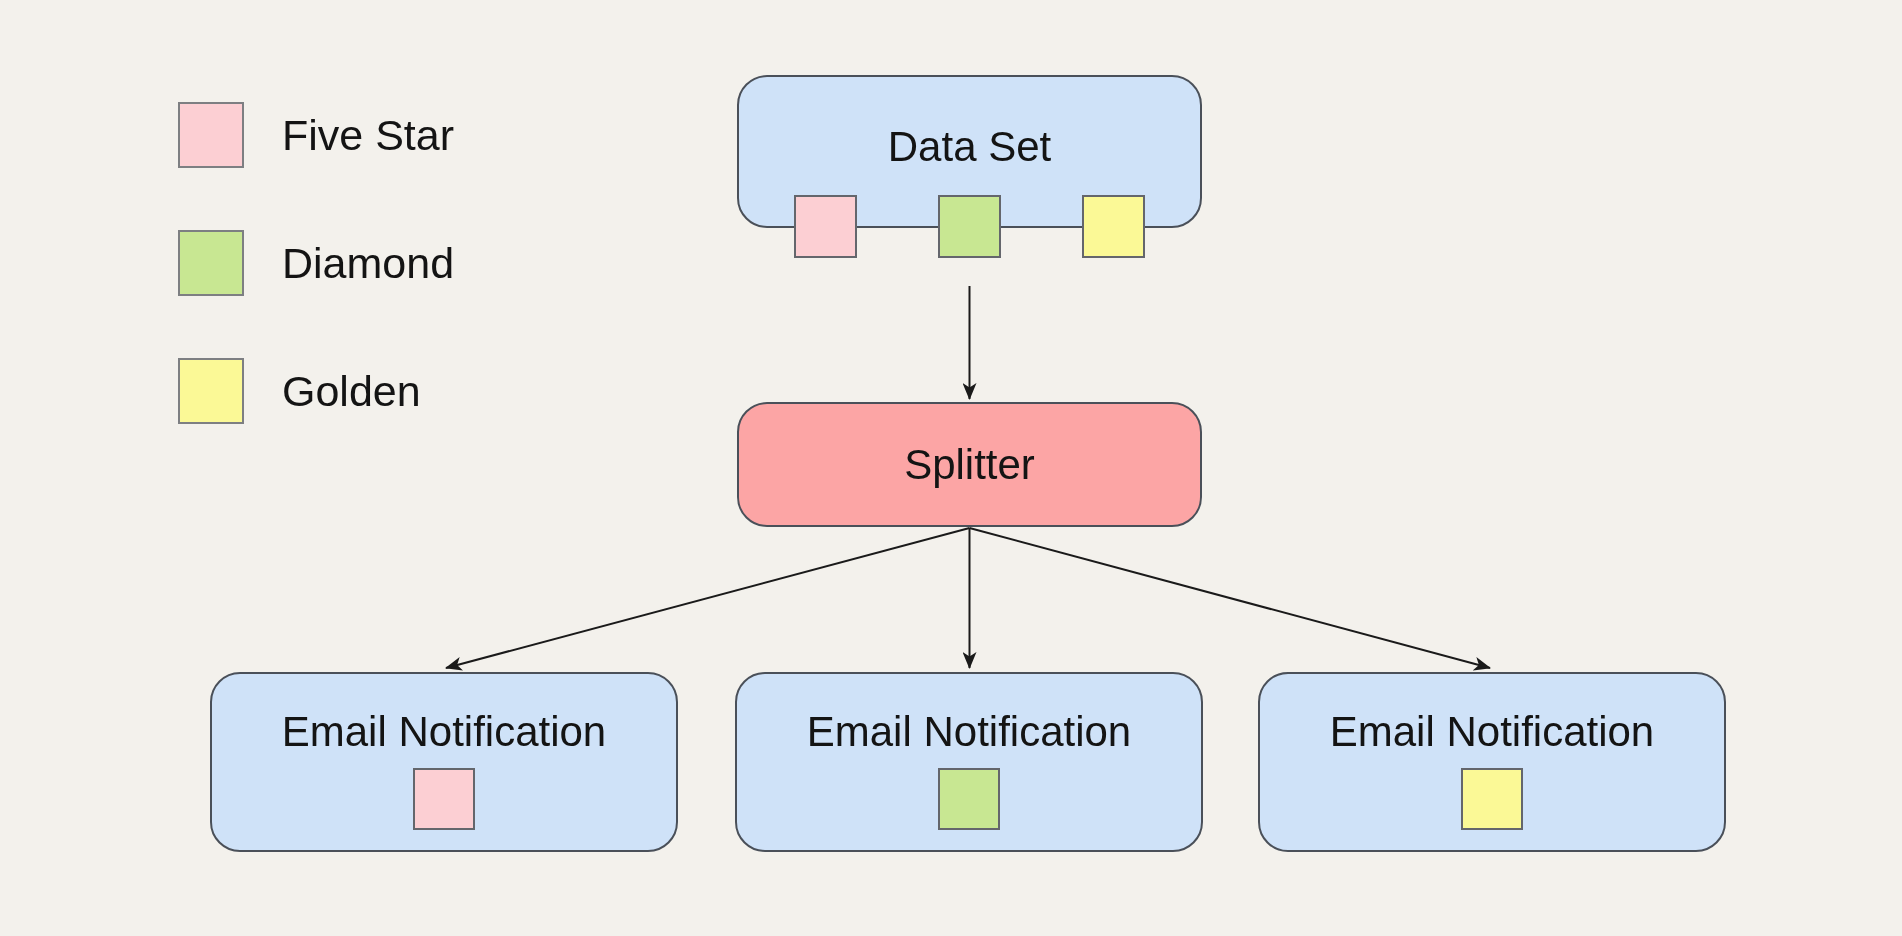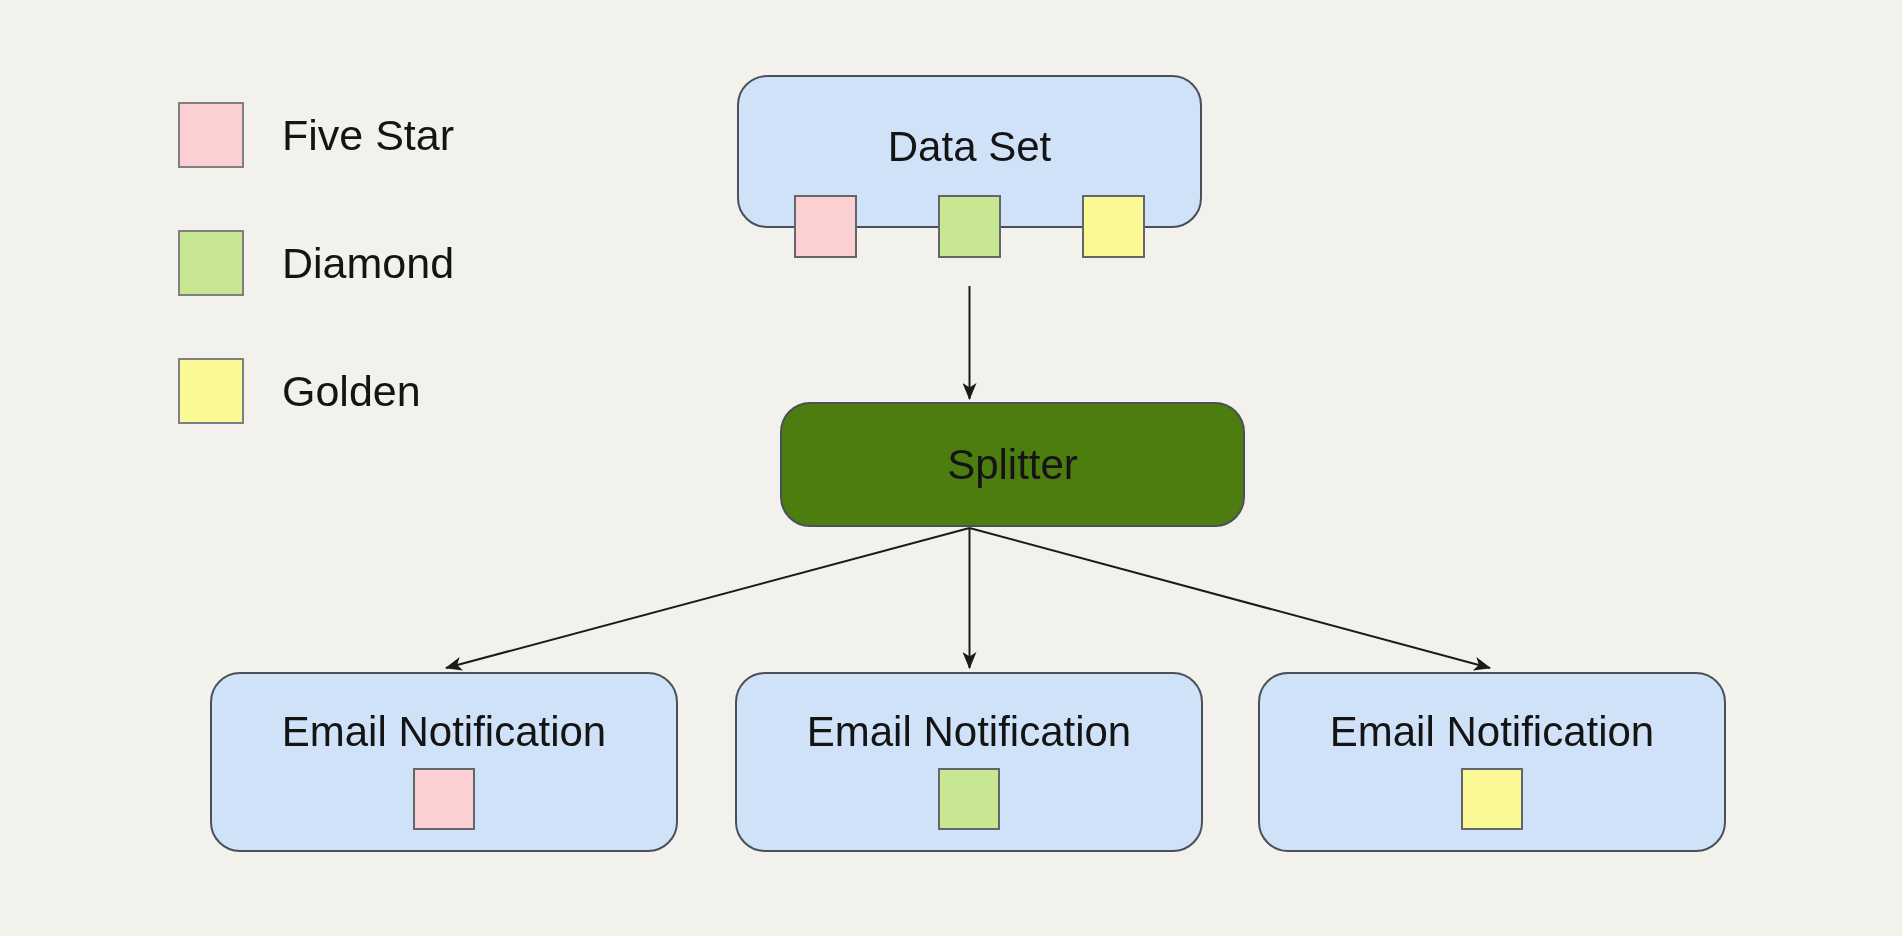--- a/index.html
+++ b/index.html
@@ -129,21 +129,21 @@
 
   <div class="node node-dataset" style="background-color: rgb(207, 226, 248);">
     <div class="node-label">Data Set</div>
     <div class="swatch-row">
       <div class="mini-swatch" style="background-color: rgb(252, 207, 211);"></div>
       <div class="mini-swatch" style="background-color: rgb(200, 231, 146);"></div>
       <div class="mini-swatch" style="background-color: rgb(251, 249, 150);"></div>
     </div>
   </div>
 
-  <div class="node node-splitter" style="background-color: #4d7c0f; margin-left: 43px;">
+  <div class="node node-splitter" style="background-color: #fca5a5;">
     <div class="node-label">Splitter</div>
   </div>
 
   <div class="node node-email node-email-1" style="background-color: rgb(207, 226, 248);">
     <div class="node-label">Email Notification</div>
     <div class="email-swatch" style="background-color: rgb(252, 207, 211);"></div>
   </div>
 
   <div class="node node-email node-email-2" style="background-color: rgb(207, 226, 248);">
     <div class="node-label">Email Notification</div>

